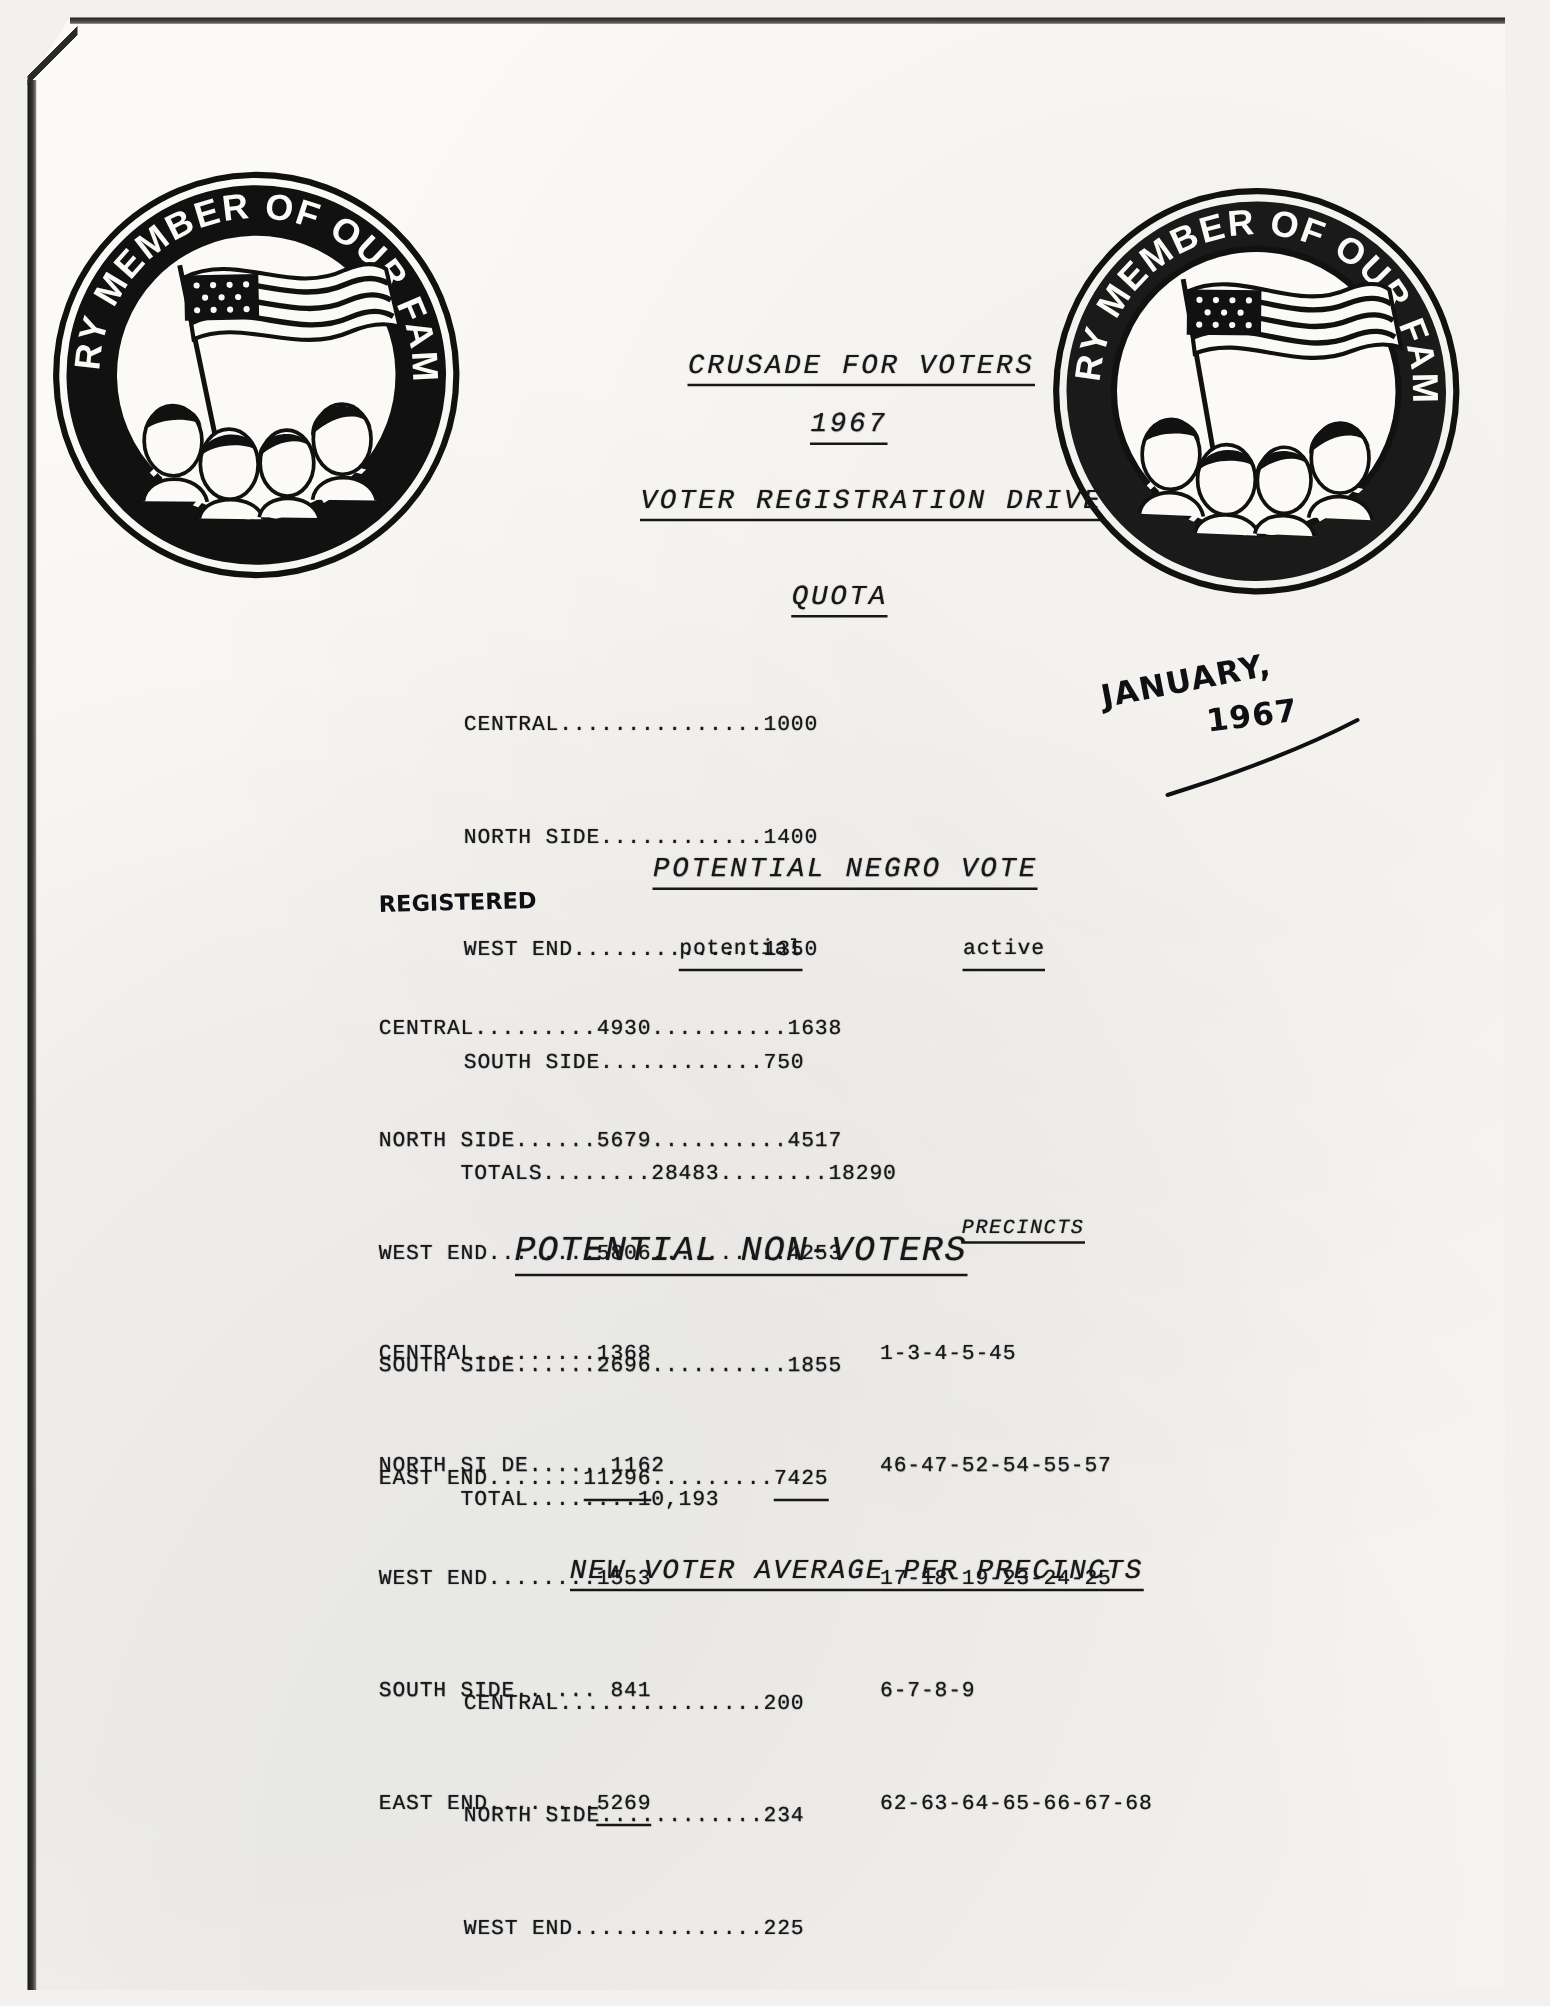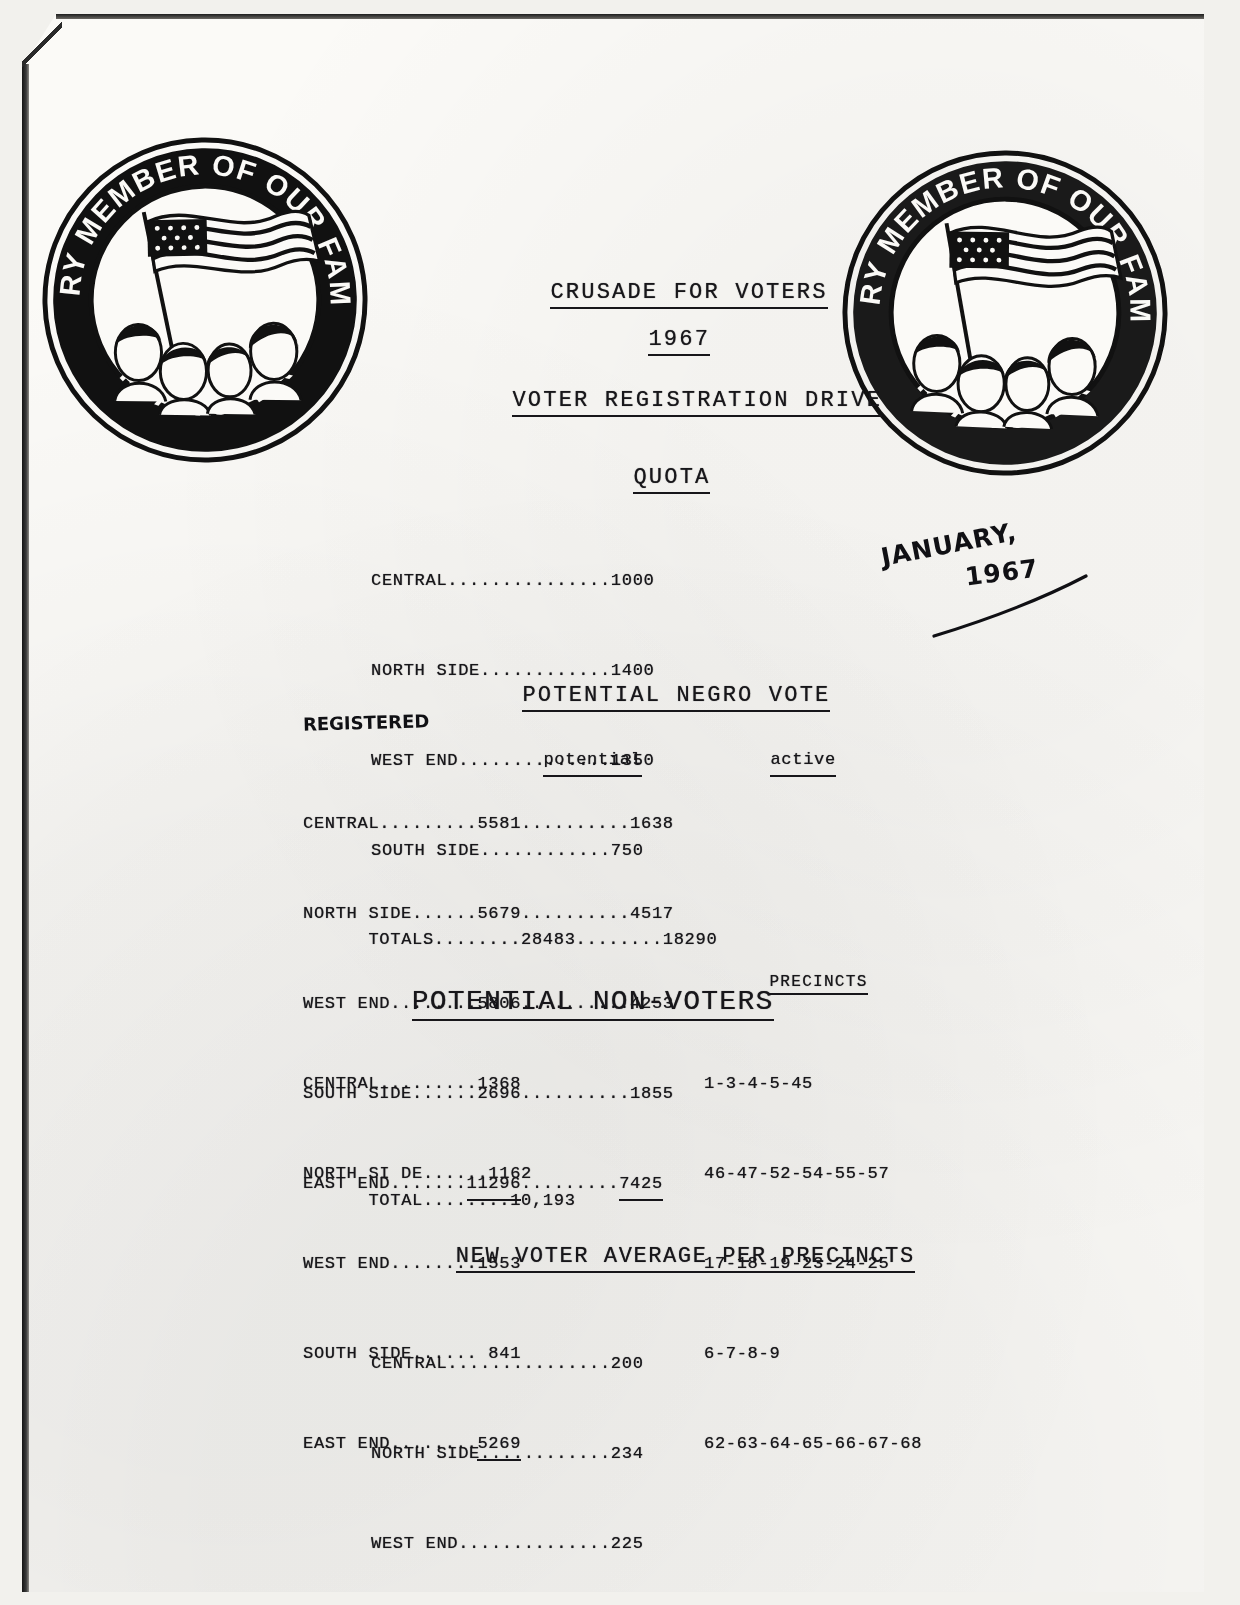--- a/index.html
+++ b/index.html
@@ -52,21 +52,21 @@
 
   
   .t{
     position:absolute;
     color:#17161a;
     font-family:"Liberation Mono","DejaVu Sans Mono",monospace;
     white-space:pre;
     letter-spacing:.5px;
     text-shadow:0 0 1px rgba(0,0,0,.55), .4px .3px 0 rgba(0,0,0,.25);
   }
-  .hdr{font-size:22px;letter-spacing:2.2px;}
+  .hdr{font-size:22px;letter-spacing:2.2px;font-style:italic;}
   .hdr u{text-decoration:none;border-bottom:2.5px solid #17161a;padding-bottom:2px;}
   .row{font-size:17px;letter-spacing:.7px;line-height:30px;}
   .u{border-bottom:2px solid #17161a;padding-bottom:6px;}
 
   
   .hand{
     position:absolute;
     color:#101014;
     font-family:"DejaVu Sans",sans-serif;
     font-weight:700;
@@ -236,21 +236,21 @@
     <div class="hand hw-reg">REGISTERED</div>
 
     <div class="t row" style="left:478px;top:715px">
       <span class="u">potential</span>
     </div>
     <div class="t row" style="left:705px;top:715px">
       <span class="u">active</span>
     </div>
 
     <div class="t row" style="left:303px;top:749px">
-      <div><span>CENTRAL</span><span>.........</span><span>5581</span><span>..........</span><span>1638</span></div>
+      <div><span>CENTRAL</span><span>.........</span><span>4930</span><span>..........</span><span>1638</span></div>
       <div><span>NORTH SIDE</span><span>......</span><span>5679</span><span>..........</span><span>4517</span></div>
       <div><span>WEST END</span><span>........</span><span>5806</span><span>..........</span><span>4253</span></div>
       <div><span>SOUTH SIDE</span><span>......</span><span>2696</span><span>..........</span><span>1855</span></div>
       <div><span>EAST END</span><span>.......</span><span class="u">11296</span><span>.........</span><span class="u">7425</span></div>
     </div>
 
     <div class="t row" style="left:303px;top:895px">
       <span>TOTALS</span><span>........</span><span>28483</span><span>........</span><span>18290</span>
     </div>
 

